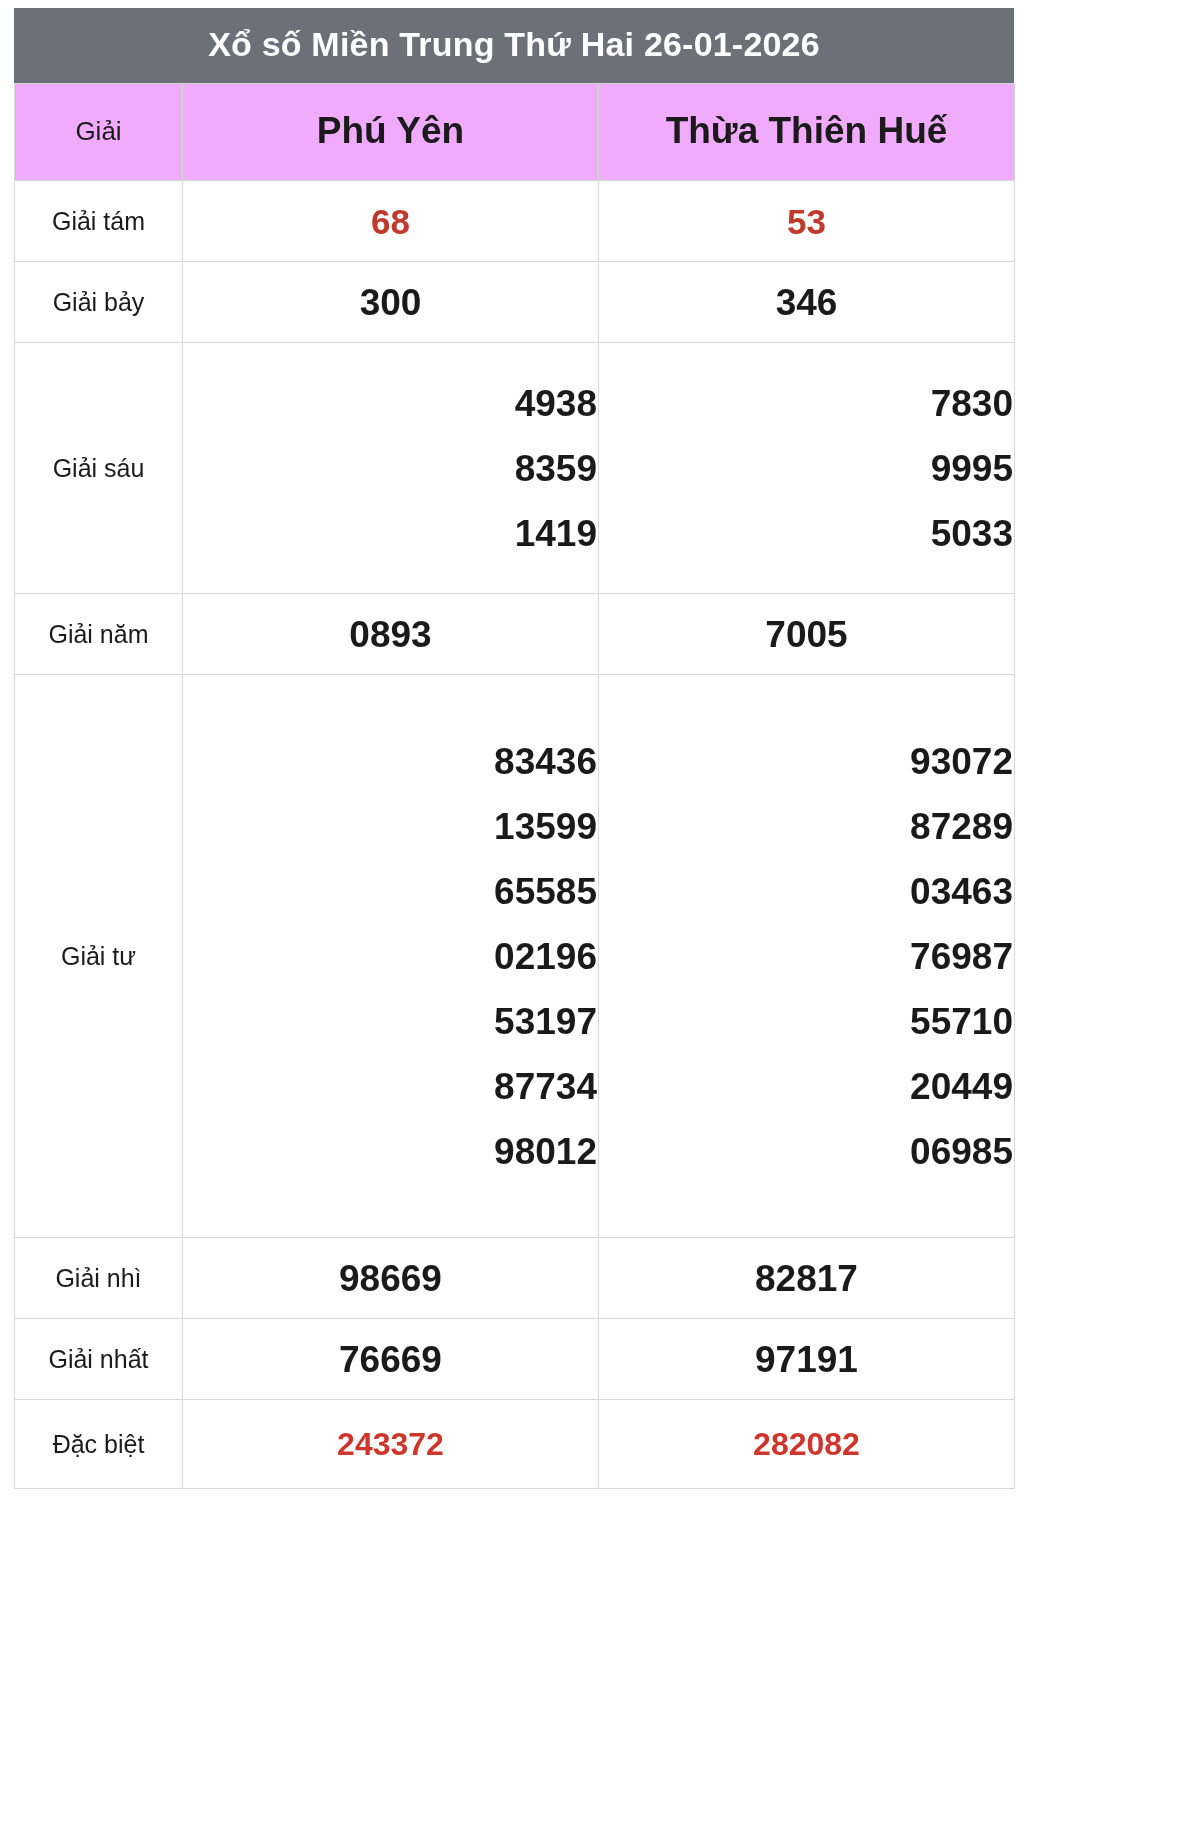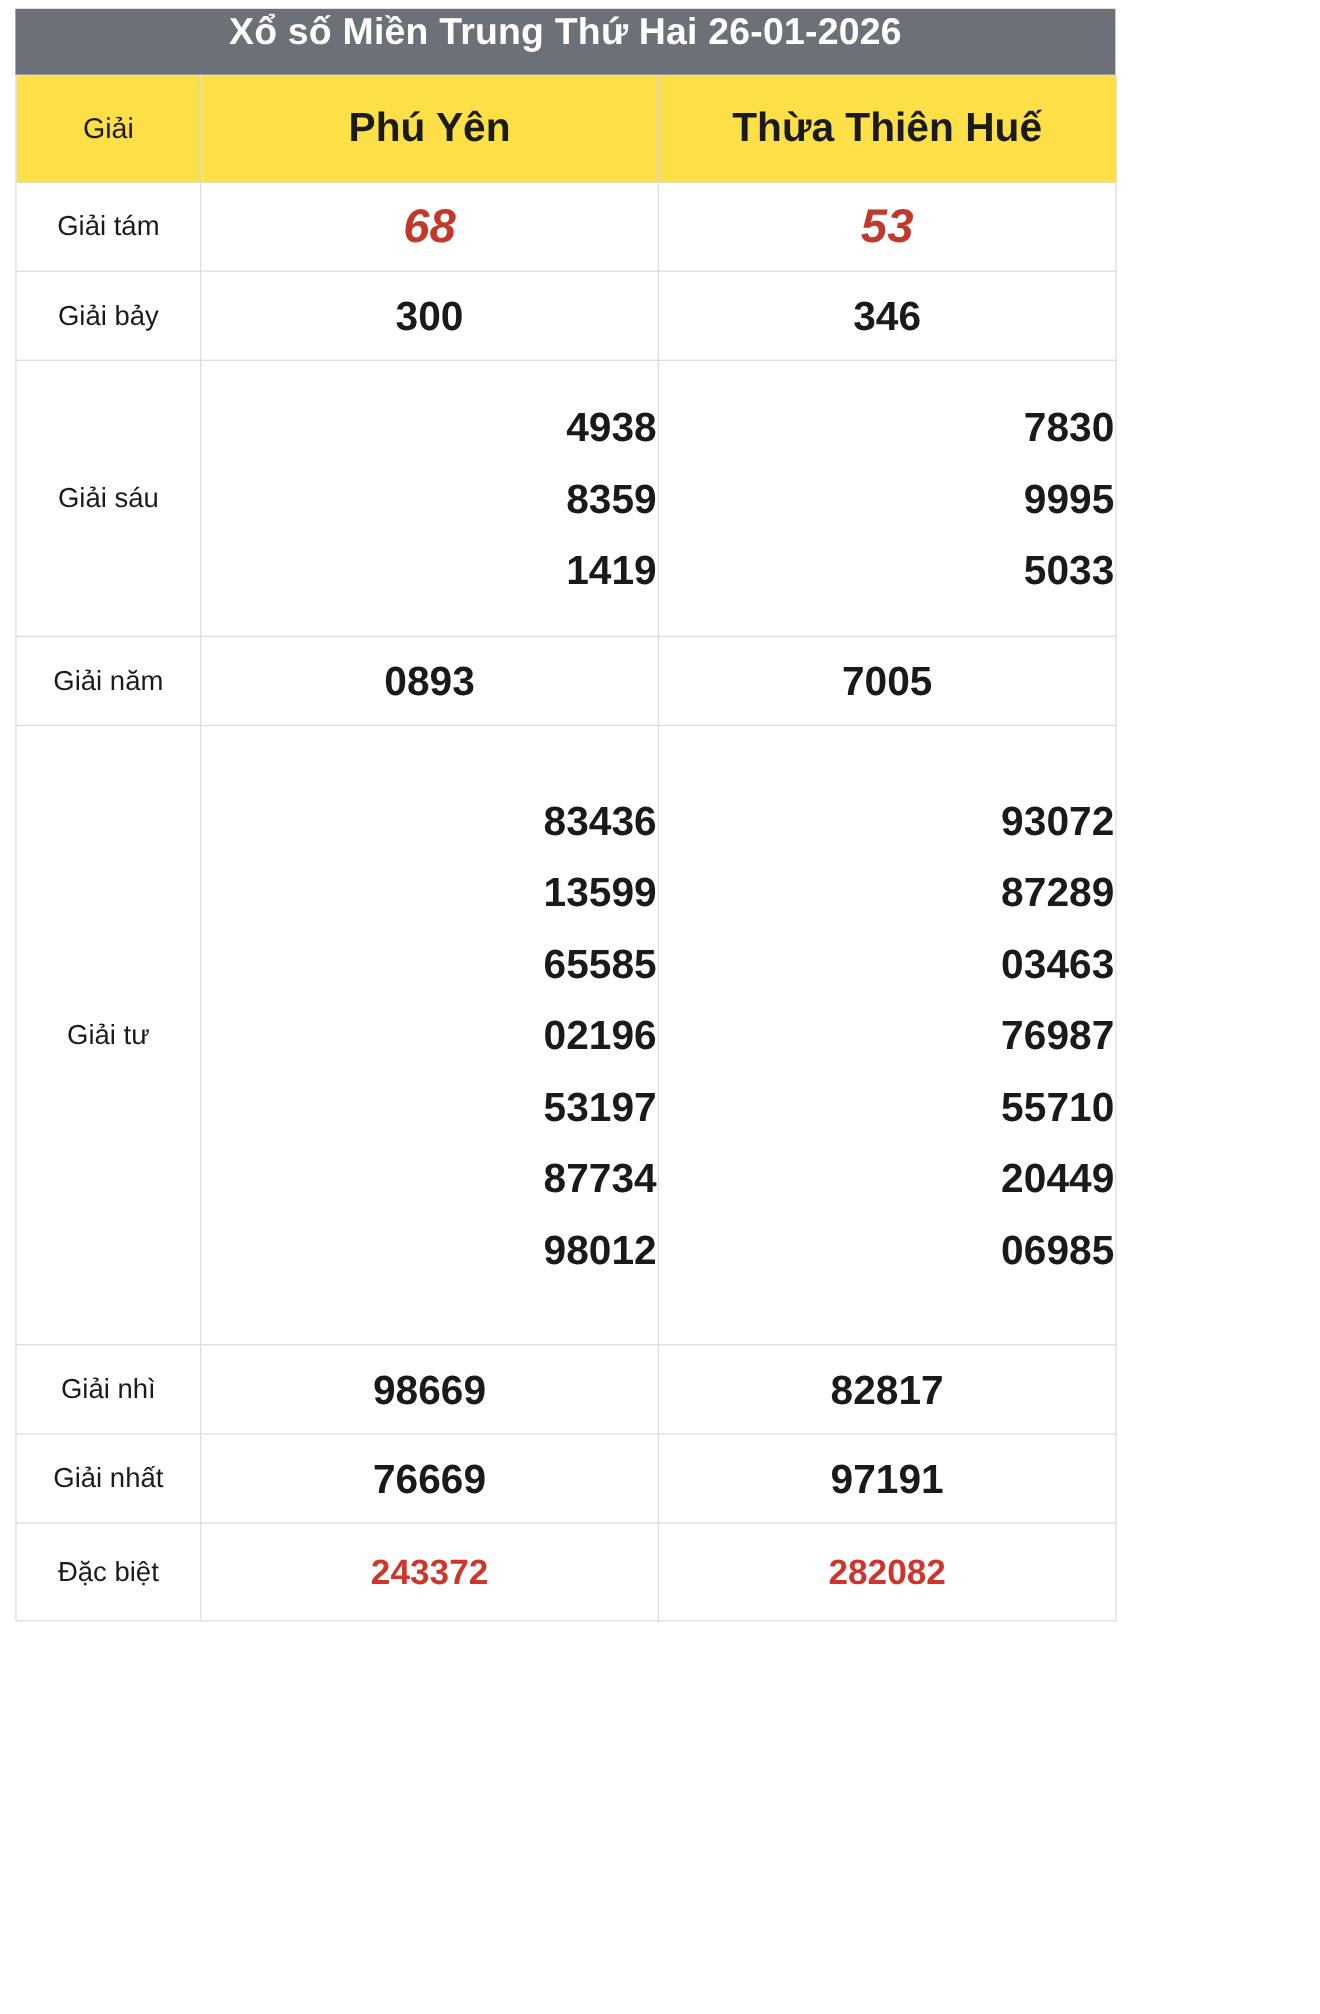--- a/index.html
+++ b/index.html
@@ -21,38 +21,38 @@
     top: 8px;
     width: 1000px;
     background: #ffffff;
   }
   .title-bar {
     background: #6b7079;
     color: #ffffff;
     text-align: center;
     font-size: 34px;
     font-weight: bold;
-    padding: 2px 0 19px 0;
+    padding: 17px 0 19px 0;
     letter-spacing: 0.2px;
   }
   table.lottery {
     border-collapse: collapse;
     width: 1000px;
     table-layout: fixed;
   }
   table.lottery td {
     border: 1px solid #d8d8d8;
     vertical-align: middle;
     text-align: center;
   }
   .col-label { width: 168px; }
   .col-prov  { width: 416px; }
 
   .hdr-row td {
-    background: #fde047;
+    background: #f0abfc;
     font-size: 26px;
     color: #1b1b1b;
     padding: 26px 0 28px 0;
   }
   .hdr-row td.prov {
     font-size: 37px;
     font-weight: bold;
   }
   .hdr-row td.lbl {
     font-size: 26px;
@@ -64,22 +64,21 @@
     font-weight: normal;
   }
   .num {
     font-size: 37px;
     font-weight: bold;
     color: #1a1a1a;
     line-height: 1.0;
   }
   .num.red {
     color: #c0392b;
-    font-size: 43px;
-    font-style: italic;
+    font-size: 35px;
   }
   .num.big-red {
     color: #d0352b;
     font-size: 32px;
   }
   .stack {
     display: flex;
     flex-direction: column;
     justify-content: center;
     align-items: flex-end;

